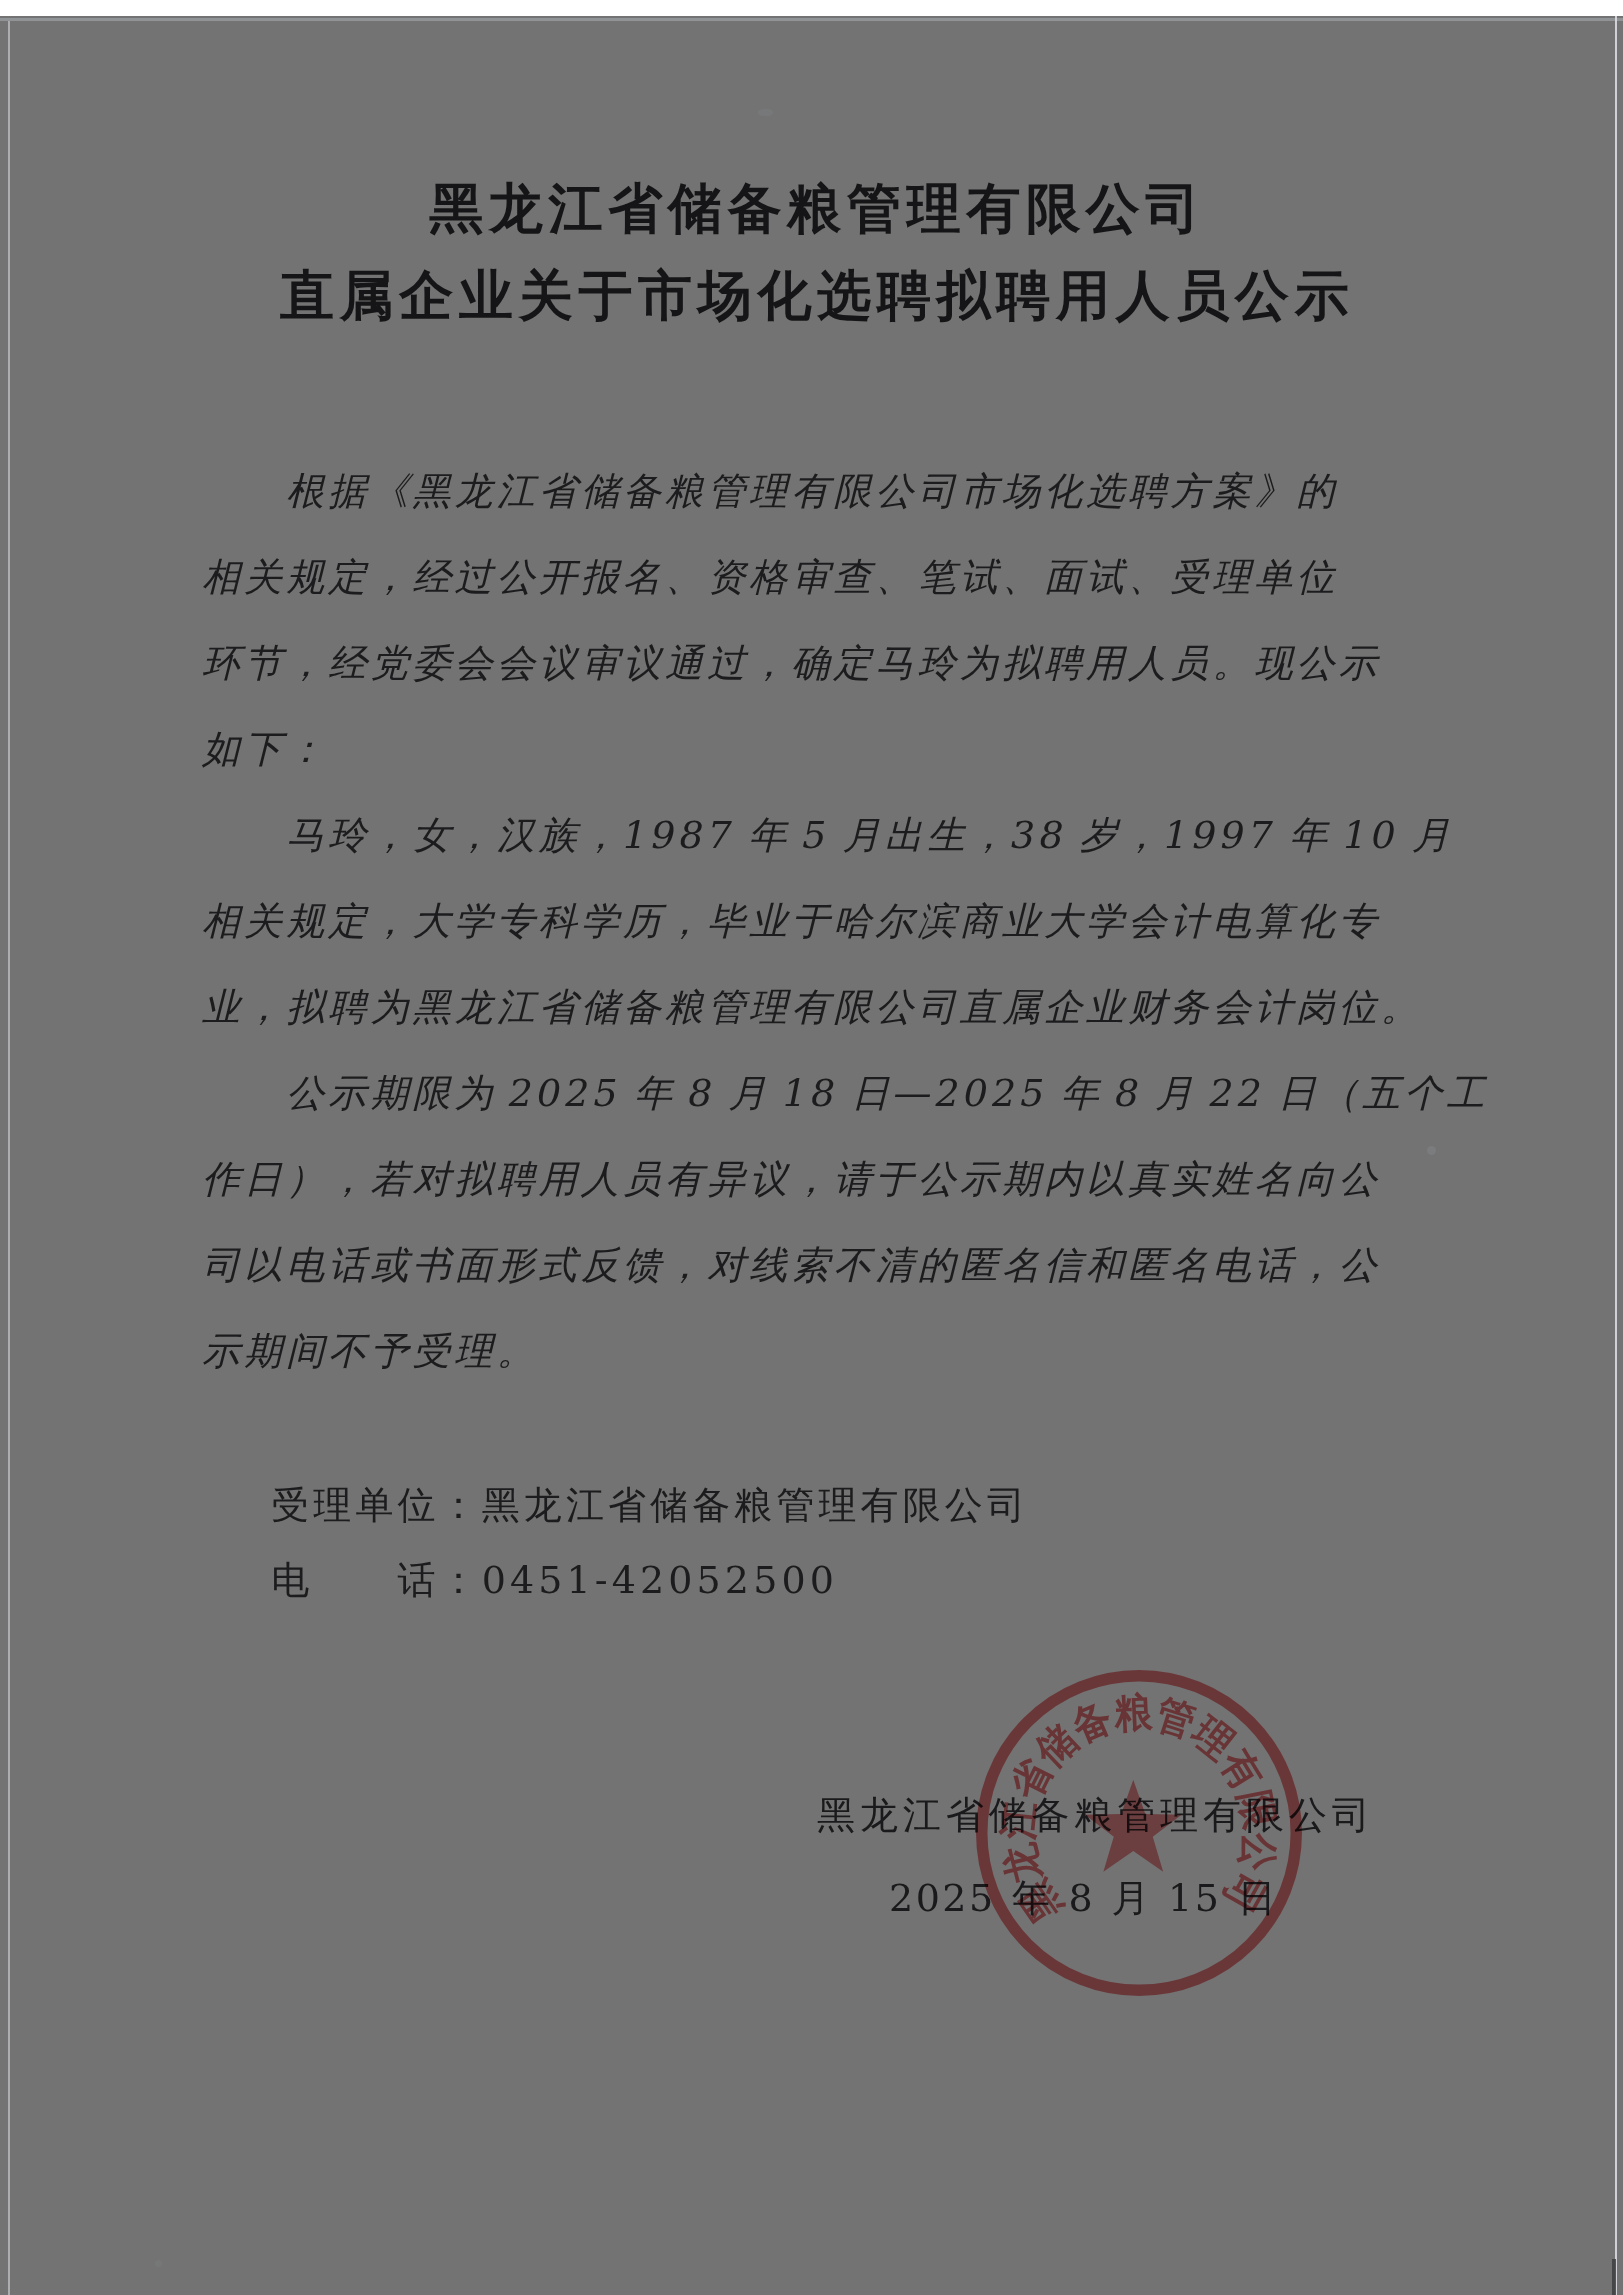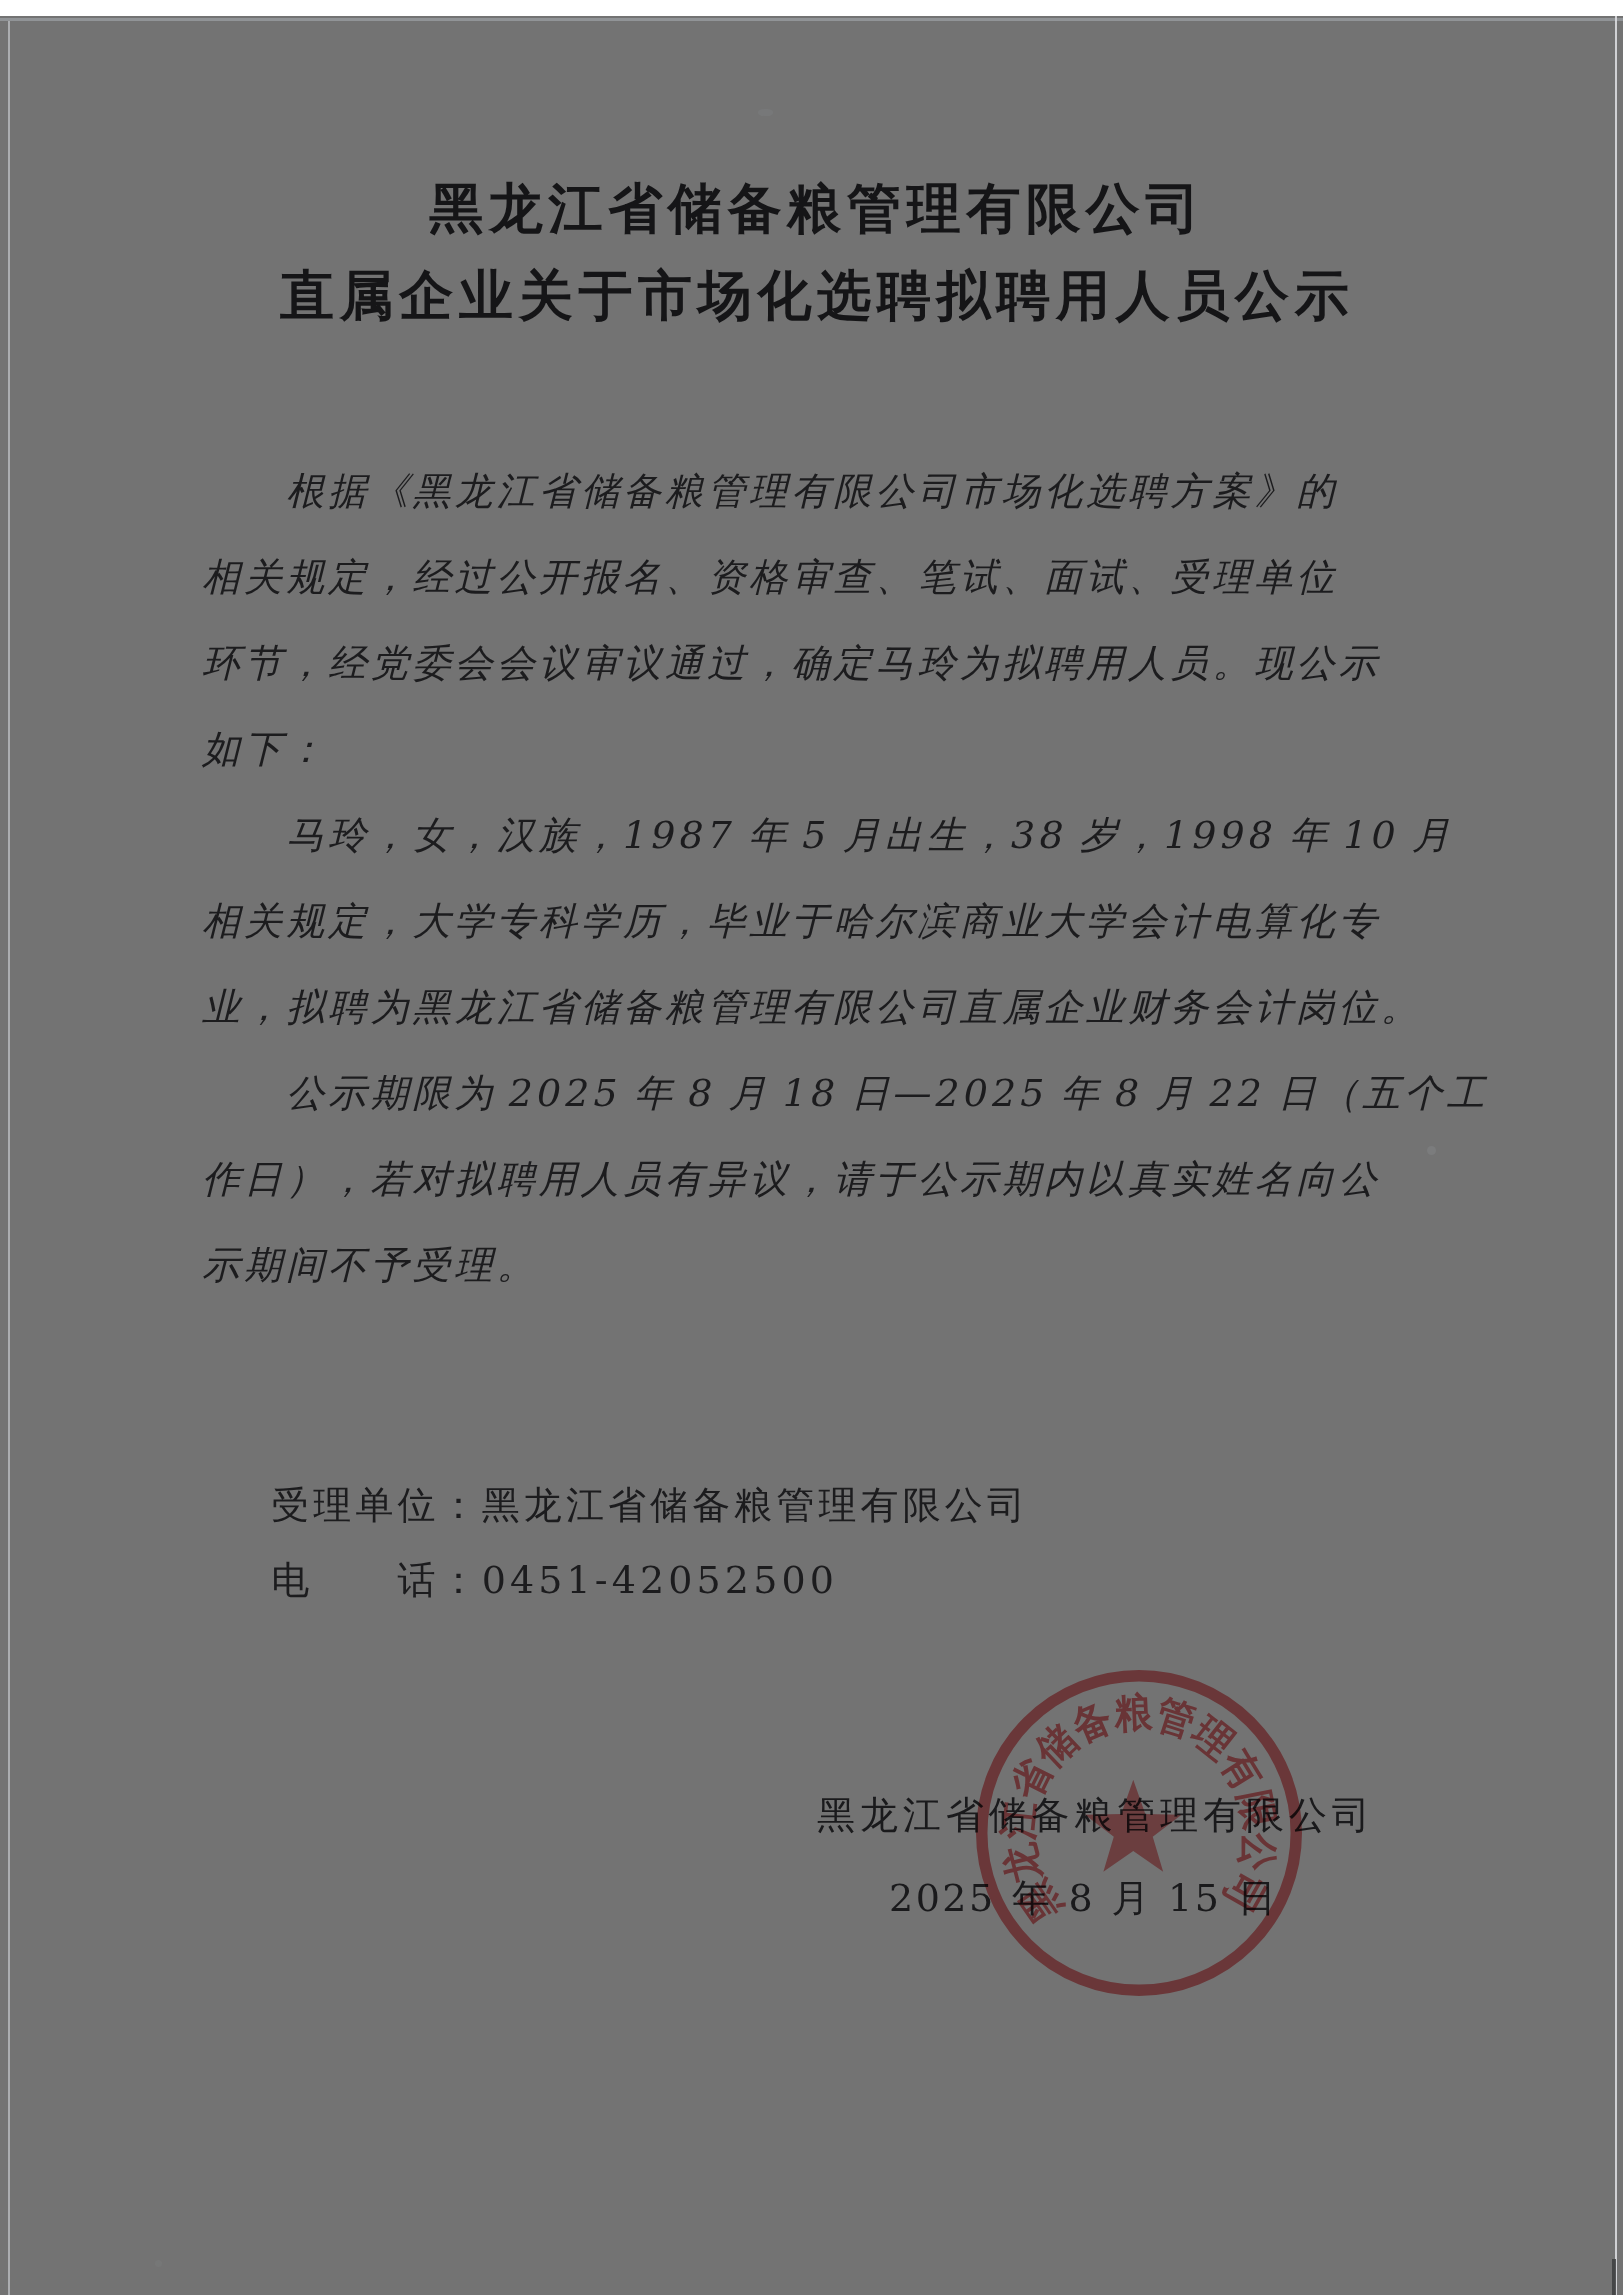--- a/index.html
+++ b/index.html
@@ -84,25 +84,26 @@
   <div class="speck s3"></div>
 
   <div class="title l1">黑龙江省储备粮管理有限公司</div>
   <div class="title l2">直属企业关于市场化选聘拟聘用人员公示</div>
 
   <div class="body-text">
       <div class="body-line">　　根据《黑龙江省储备粮管理有限公司市场化选聘方案》的</div>
       <div class="body-line">相关规定，经过公开报名、资格审查、笔试、面试、受理单位</div>
       <div class="body-line">环节，经党委会会议审议通过，确定马玲为拟聘用人员。现公示</div>
       <div class="body-line">如下：</div>
-      <div class="body-line">　　马玲，女，汉族，1987 年 5 月出生，38 岁，1998 年 10 月</div>
+      <div class="body-line">　　马玲，女，汉族，1987 年 5 月出生，38 岁，1997 年 10 月</div>
       <div class="body-line">相关规定，大学专科学历，毕业于哈尔滨商业大学会计电算化专</div>
       <div class="body-line">业，拟聘为黑龙江省储备粮管理有限公司直属企业财务会计岗位。</div>
       <div class="body-line">　　公示期限为 2025 年 8 月 18 日—2025 年 8 月 22 日（五个工</div>
       <div class="body-line">作日），若对拟聘用人员有异议，请于公示期内以真实姓名向公</div>
+      <div class="body-line">司以电话或书面形式反馈，对线索不清的匿名信和匿名电话，公</div>
       <div class="body-line">示期间不予受理。</div>
     </div>
 
   <div class="contact">
     <div class="contact-line">　　受理单位：黑龙江省储备粮管理有限公司</div>
     <div class="contact-line">　　电　　话：0451-42052500</div>
   </div>
 
   <div class="sig-company">黑龙江省储备粮管理有限公司</div>
   <div class="sig-date">2025 年 8 月 15 日</div>

